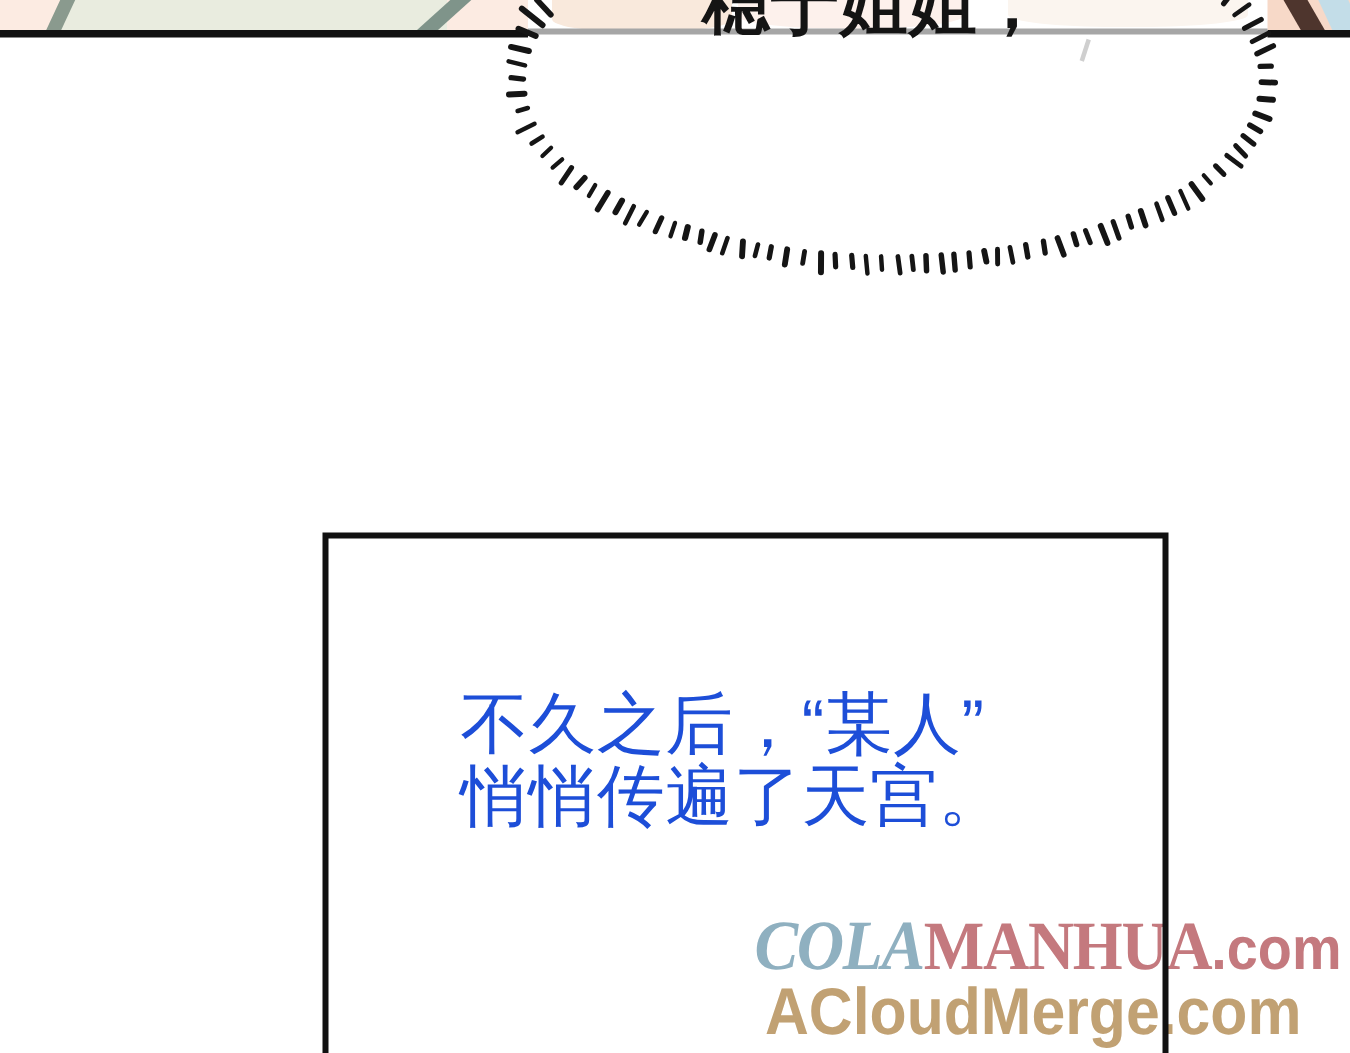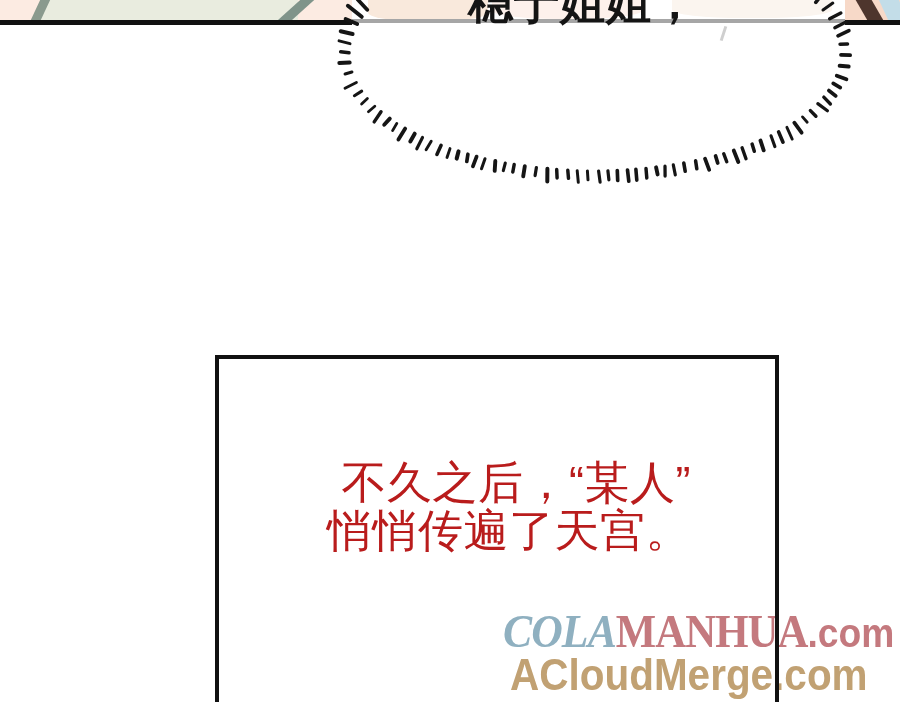--- a/index.html
+++ b/index.html
@@ -3,21 +3,20 @@
 <meta charset="utf-8">
 <style>
   html, body { margin: 0; padding: 0; background: #ffffff; }
   .page {
     position: relative;
     width: 900px;
     height: 702px;
     overflow: hidden;
     background: #ffffff;
     font-family: "Liberation Sans", sans-serif;
-    text-align: right;
   }
   
   .art-strip {
     position: absolute; left: 0; top: 0; width: 900px; height: 21px;
     overflow: hidden; z-index: 1;
   }
   .art-base   { position: absolute; left: 0; top: 0; width: 900px; height: 21px; background: #fcebe2; }
   .art-sage   { position: absolute; left: 40px; top: 0; width: 258px; height: 21px; background: #e9ecdf; }
   .art-stripe-left  { position: absolute; left: 35px;  top: -2px; width: 10px; height: 26px; background: #8a9a8e; transform: skewX(-25deg); }
   .art-stripe-right { position: absolute; left: 288px; top: -2px; width: 14px; height: 26px; background: #7f948a; transform: skewX(-48deg); }
@@ -42,23 +41,23 @@
     letter-spacing: 1px; color: #141414; white-space: nowrap;
   }
   
   .narration-box {
     position: absolute; left: 215px; top: 355px;
     width: 556px; height: 400px;
     border: 4px solid #111111;
     z-index: 4; background: transparent;
   }
   .narration-text {
-    position: absolute; left: 108px; top: 100px;
+    position: absolute; left: 88px; top: 100px;
     font-size: 45px; line-height: 48px; font-weight: 500;
-    letter-spacing: 0.5px; color: #b91c1c; white-space: nowrap;
+    letter-spacing: 0.5px; color: #1d4ed8; white-space: nowrap;
   }
   
   .watermark { position: absolute; z-index: 3; white-space: nowrap; }
   .wm-line1 { left: 503px; top: 604px; transform: scaleX(0.93); transform-origin: left top; }
   .wm-line2 { left: 510px; top: 650px; transform: scaleX(0.92); transform-origin: left top; font-size: 44px; font-weight: bold; letter-spacing: 0px; }
   .wm-script { font-family: "Liberation Serif", serif; font-style: italic; font-weight: bold; font-size: 47px; letter-spacing: -1px; }
   .wm-caps   { font-family: "Liberation Serif", serif; font-weight: bold; font-size: 46px; letter-spacing: -1px; }
   .wm-tld    { font-family: "Liberation Sans", sans-serif; font-weight: bold; font-size: 40px; }
 </style>
 </head>

